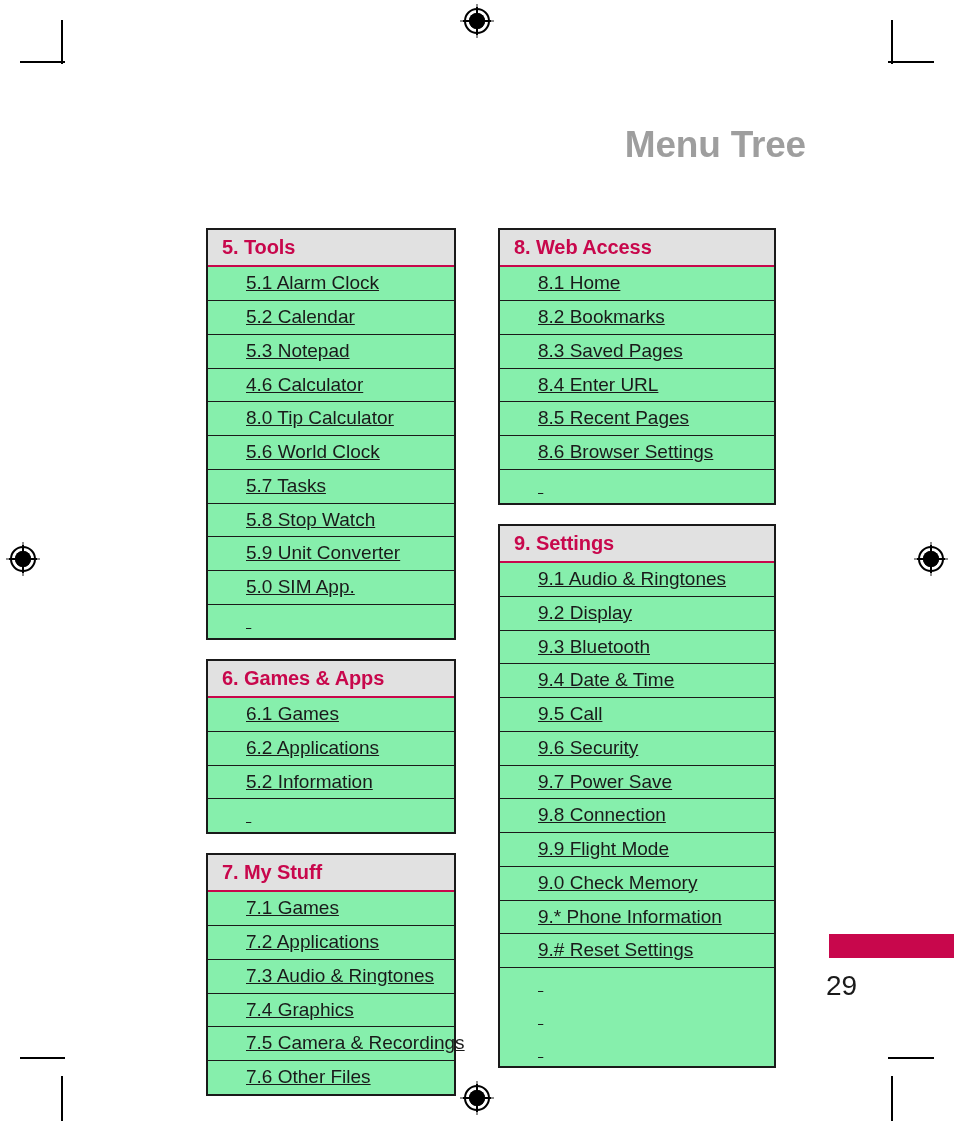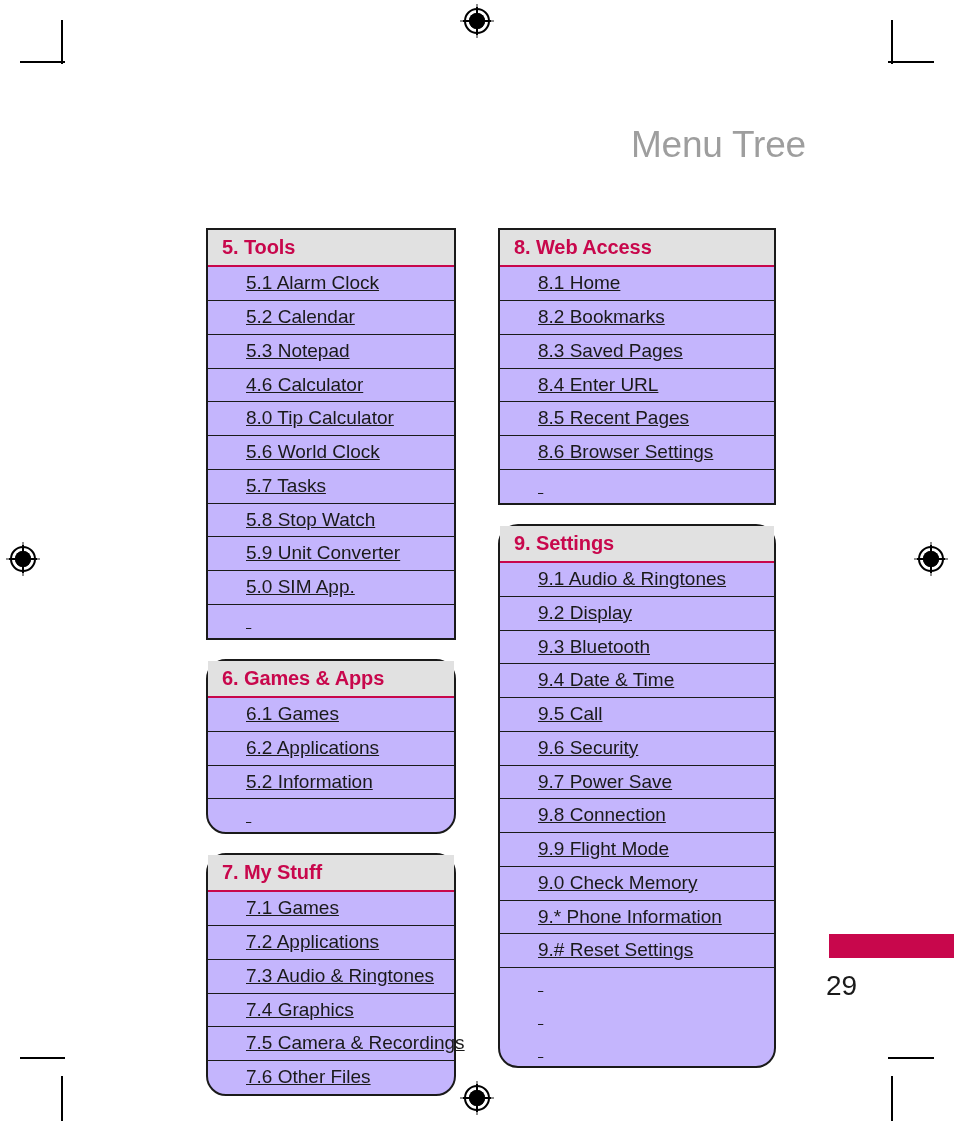--- a/index.html
+++ b/index.html
@@ -29,42 +29,42 @@
     width: 34px;
     height: 34px;
   }
 
   
   .page-title {
     position: absolute;
     right: 148px;
     top: 124px;
     font-size: 37px;
-    font-weight: normal;
+    font-weight: bold;
     color: #9e9e9e;
     letter-spacing: -0.2px;
     white-space: nowrap;
   }
 
   
   .column {
     position: absolute;
     top: 228px;
   }
   .column.left  { left: 206px;  width: 250px; }
   .column.right { left: 498px;  width: 278px; }
 
   .menu-table {
     border: 2px solid #1a1a1a;
     border-collapse: separate;
-    background: #c4b5fd;
+    background: #86efac;
     box-sizing: border-box;
     width: 100%;
   }
-  .menu-table + .menu-table { margin-top: 19px; border-radius: 20px; }
+  .menu-table + .menu-table { margin-top: 19px; }
 
   .menu-header {
     background: #e1e1e1;
     color: #c8074c;
     font-size: 20px;
     font-weight: bold;
     padding: 5px 0 6px 14px;
     border-bottom: 2px solid #c8074c;
     letter-spacing: -0.1px;
     line-height: 1.22;

